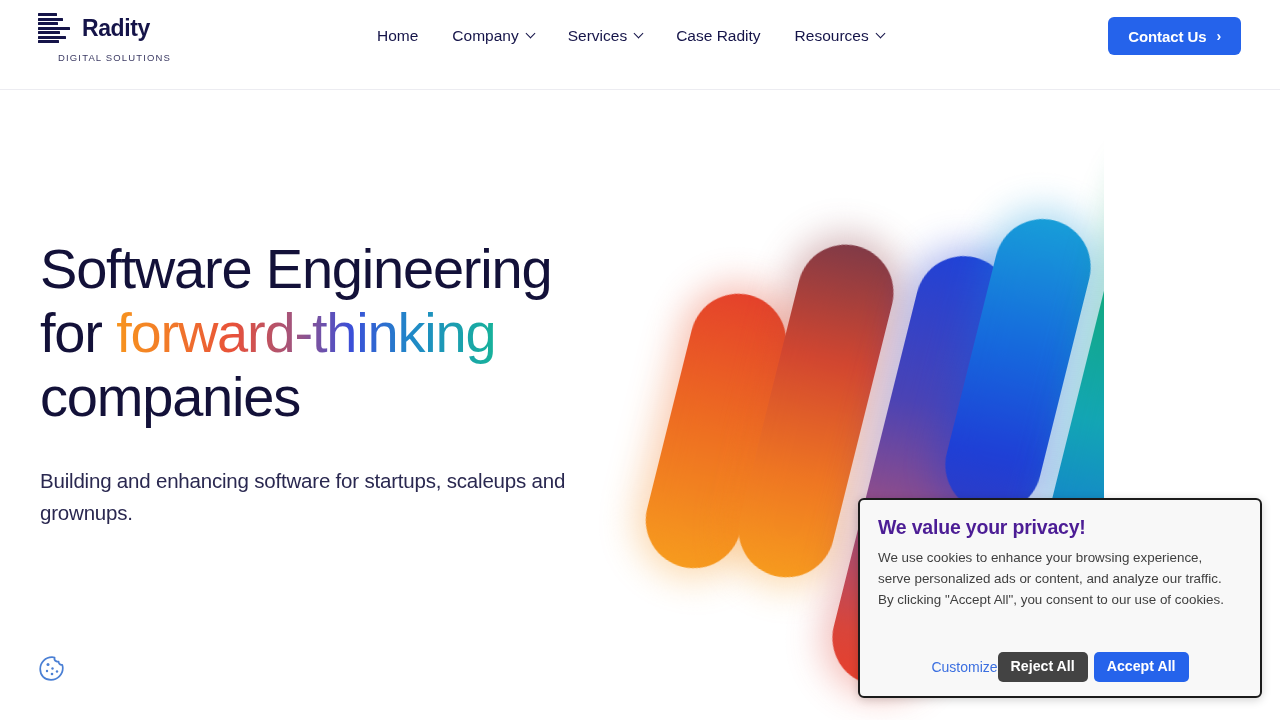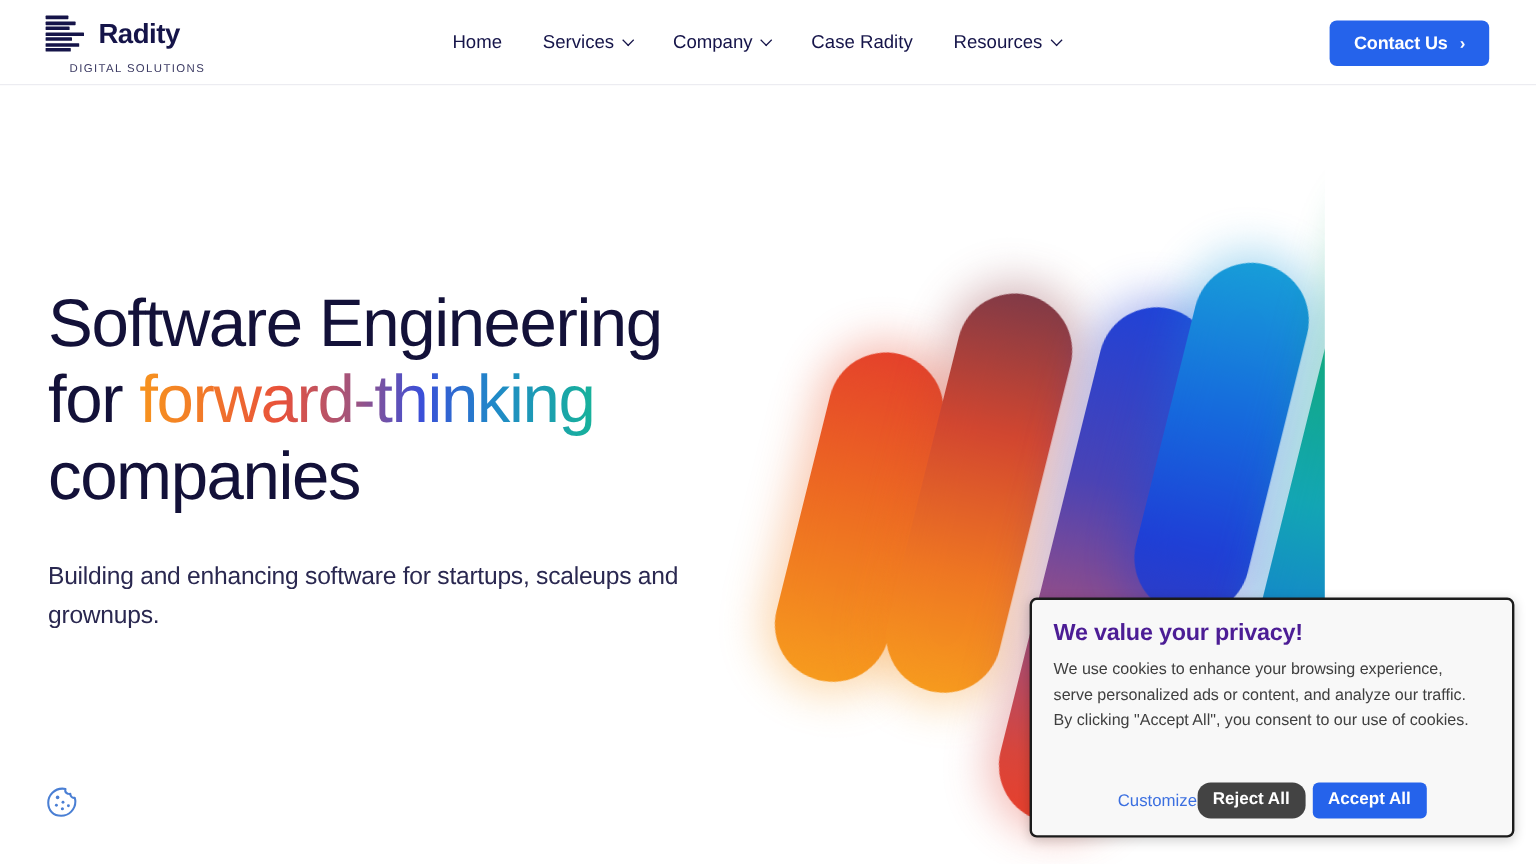--- a/index.html
+++ b/index.html
@@ -16,21 +16,21 @@
     background: #ffffff;
     color: #131139;
     position: relative;
   }
 
   
   .header {
     position: absolute;
     top: 0; left: 0;
     width: 1280px;
-    height: 71px;
+    height: 90px;
     background: #ffffff;
     border-bottom: 1px solid #ececf1;
     display: flex;
     align-items: center;
     z-index: 40;
   }
 
   .logo-block {
     position: absolute;
     left: 38px;
@@ -319,21 +319,21 @@
     font-family: "Liberation Sans", sans-serif;
     font-size: 14.2px;
     font-weight: bold;
     border: none;
     border-radius: 5px;
     padding: 7px 13px;
     cursor: pointer;
     color: #ffffff;
     line-height: 1.1;
   }
-  .btn-reject { background: #434343; border-radius: 11px; }
+  .btn-reject { background: #434343; }
   .btn-accept { background: #2563eb; }
 </style>
 </head>
 <body>
 
 <header class="header">
 
   <a class="logo-block" href="#">
     <div class="logo-row">
       <span class="logo-mark">
@@ -348,25 +348,25 @@
       <span class="logo-word">Radity</span>
     </div>
     <div class="logo-tag">DIGITAL SOLUTIONS</div>
   </a>
 
   <nav class="nav">
     <a class="nav-item" href="#">
       <span>Home</span>
     </a>
     <a class="nav-item" href="#">
-      <span>Services</span>
+      <span>Company</span>
       <span class="chev"></span>
     </a>
     <a class="nav-item" href="#">
-      <span>Company</span>
+      <span>Services</span>
       <span class="chev"></span>
     </a>
     <a class="nav-item" href="#">
       <span>Case Radity</span>
     </a>
     <a class="nav-item" href="#">
       <span>Resources</span>
       <span class="chev"></span>
     </a>
   </nav>

